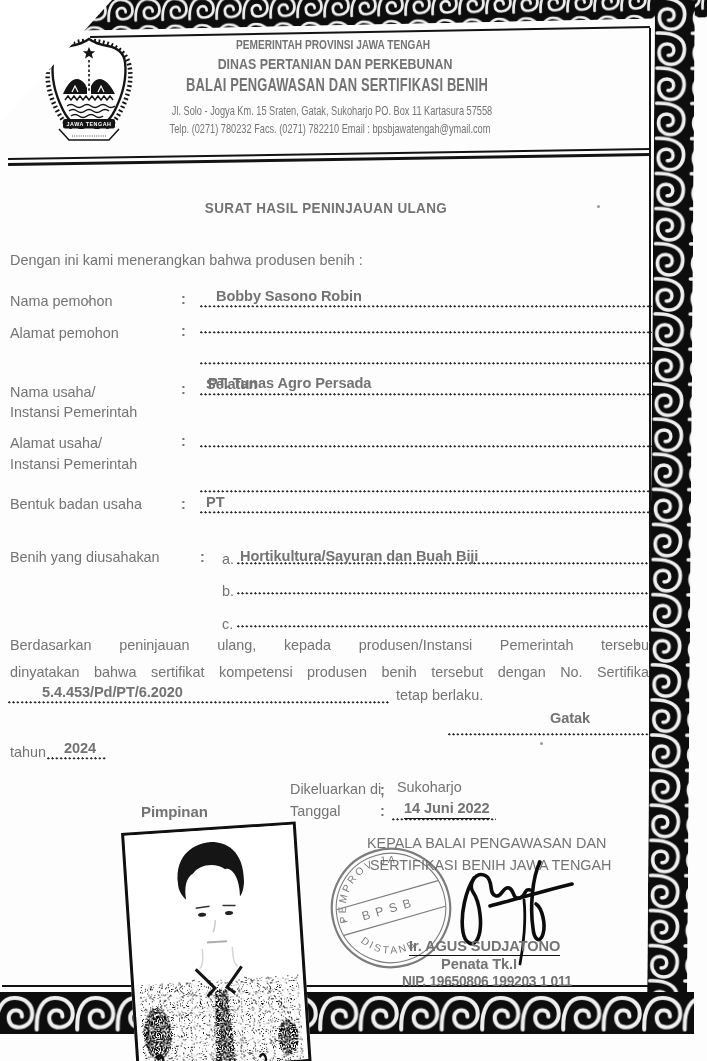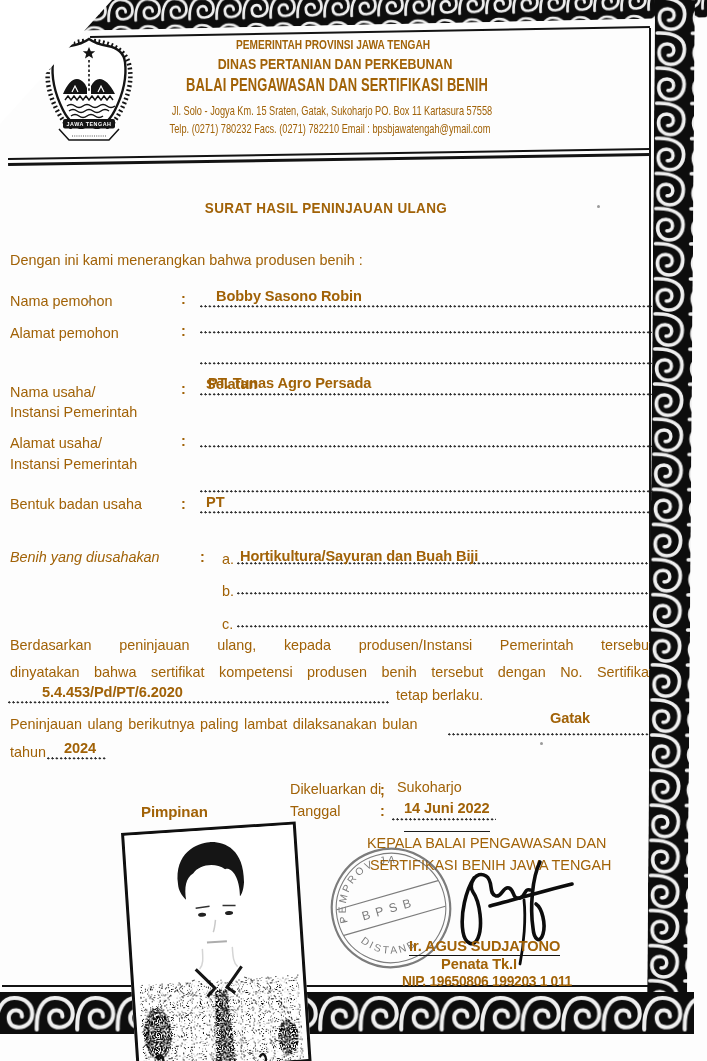--- a/index.html
+++ b/index.html
@@ -1,17 +1,17 @@
 <!DOCTYPE html>
 <html><head>
 <meta charset="utf-8">
 <style>
   html,body{margin:0;padding:0;background:#ffffff;}
   .page{position:relative;width:707px;height:1061px;background:#fdfdfd;overflow:hidden;
-        font-family:"Liberation Sans","DejaVu Sans",sans-serif;color:#a16207;}
+        font-family:"Liberation Sans","DejaVu Sans",sans-serif;color:#737373;}
   .abs{position:absolute;}
   .t{font-size:14.4px;line-height:1.22;white-space:nowrap;z-index:3;text-align:right;}
   .val{font-size:14.6px;font-weight:700;white-space:nowrap;z-index:3;letter-spacing:-0.1px;}
   .dots{height:3px;z-index:1;background-repeat:repeat-x;
         background-image:radial-gradient(circle at 1.2px 1.4px,#2f2f2f 0.95px,rgba(0,0,0,0) 1.25px);
         background-size:4.3px 3px;}
   .just{text-align:justify;text-align-last:justify;white-space:normal;}
   .hl{transform:translateX(-50%);white-space:nowrap;font-weight:700;z-index:3;}
   .hs{transform:translateX(-50%) scaleX(.72);white-space:nowrap;font-size:12.8px;z-index:3;}
   .rule{background:#131313;z-index:2;}
@@ -121,48 +121,47 @@
   <div class="abs t" style="left:10px;top:456px;">Instansi Pemerintah</div>
   <div class="abs t" style="left:181px;top:433px;font-weight:700;">:</div>
   <div class="abs dots" style="left:200px;top:445px;width:452px;"></div>
   <div class="abs dots" style="left:200px;top:490px;width:452px;"></div>
 
   <div class="abs t" style="left:10px;top:496px;">Bentuk badan usaha</div>
   <div class="abs t" style="left:181px;top:496px;font-weight:700;">:</div>
   <div class="abs val" style="left:206px;top:494px;">PT</div>
   <div class="abs dots" style="left:200px;top:511px;width:452px;"></div>
 
-  <div class="abs t" style="left:10px;top:549px;font-style:italic;">Benih yang diusahakan</div>
+  <div class="abs t" style="left:10px;top:549px;">Benih yang diusahakan</div>
   <div class="abs t" style="left:200px;top:549px;font-weight:700;">:</div>
   <div class="abs t" style="left:222px;top:551px;">a.</div>
   <div class="abs val" style="left:240px;top:548px;">Hortikultura/Sayuran dan Buah Biji</div>
   <div class="abs dots" style="left:237px;top:562px;width:415px;"></div>
   <div class="abs t" style="left:222px;top:583px;">b.</div>
   <div class="abs dots" style="left:237px;top:592px;width:415px;"></div>
   <div class="abs t" style="left:222px;top:616px;">c.</div>
   <div class="abs dots" style="left:237px;top:625px;width:415px;"></div>
 
   <div class="abs t just" style="left:10px;top:637px;width:643px;">Berdasarkan peninjauan ulang, kepada produsen/Instansi Pemerintah tersebut</div>
   <div class="abs t just" style="left:10px;top:664px;width:643px;">dinyatakan bahwa sertifikat kompetensi produsen benih tersebut dengan No. Sertifikat</div>
   <div class="abs val" style="left:42px;top:684px;">5.4.453/Pd/PT/6.2020</div>
   <div class="abs dots" style="left:8px;top:701px;width:382px;"></div>
   <div class="abs t" style="left:396px;top:687px;">tetap berlaku.</div>
-  <div class="abs t" style="left:10px;top:716px;word-spacing:1.5px;">Peninjauan ulang berikutnya paling lambat dilaksanakan bulan</div>
   <div class="abs val" style="left:550px;top:710px;">Gatak</div>
   <div class="abs dots" style="left:448px;top:733px;width:204px;"></div>
   <div class="abs t" style="left:10px;top:744px;">tahun</div>
   <div class="abs val" style="left:58px;top:740px;margin-left:6px;">2024</div>
   <div class="abs dots" style="left:47px;top:757px;width:60px;"></div>
 
   <div class="abs t" style="left:290px;top:781px;">Dikeluarkan di</div>
   <div class="abs t" style="left:380px;top:782px;font-weight:700;">;</div>
   <div class="abs t" style="left:397px;top:779px;">Sukoharjo</div>
   <div class="abs t" style="left:290px;top:803px;">Tanggal</div>
   <div class="abs t" style="left:380px;top:803px;font-weight:700;">:</div>
-  <div class="abs val" style="left:404px;top:800px;border-bottom:1.8px solid #1b1b1b;padding-bottom:15px;">14 Juni 2022</div>
+  <div class="abs val" style="left:404px;top:800px;border-bottom:1.8px solid #1b1b1b;padding-bottom:2px;">14 Juni 2022</div>
   <div class="abs dots" style="left:392px;top:818px;width:104px;"></div>
 
   <div class="abs val" style="left:141px;top:803px;font-size:15px;">Pimpinan</div>
 
   <div class="abs t" style="left:370px;top:857px;z-index:20;">SERTIFIKASI BENIH JAWA TENGAH</div>
   <div class="abs t" style="left:367px;top:835px;z-index:20;">KEPALA BALAI PENGAWASAN DAN</div>
 
   <svg class="abs" viewBox="-70 -70 140 140" style="left:322px;top:839px;width:138px;height:138px;transform:rotate(-16deg);opacity:.78;z-index:25">
     <g stroke="#585858" fill="none">
       <circle r="60" stroke-width="2.2"></circle>

